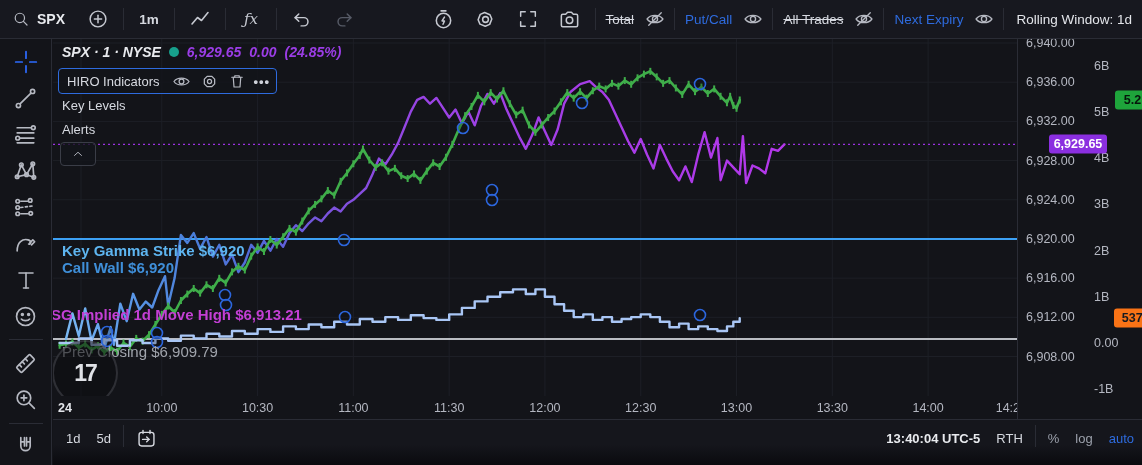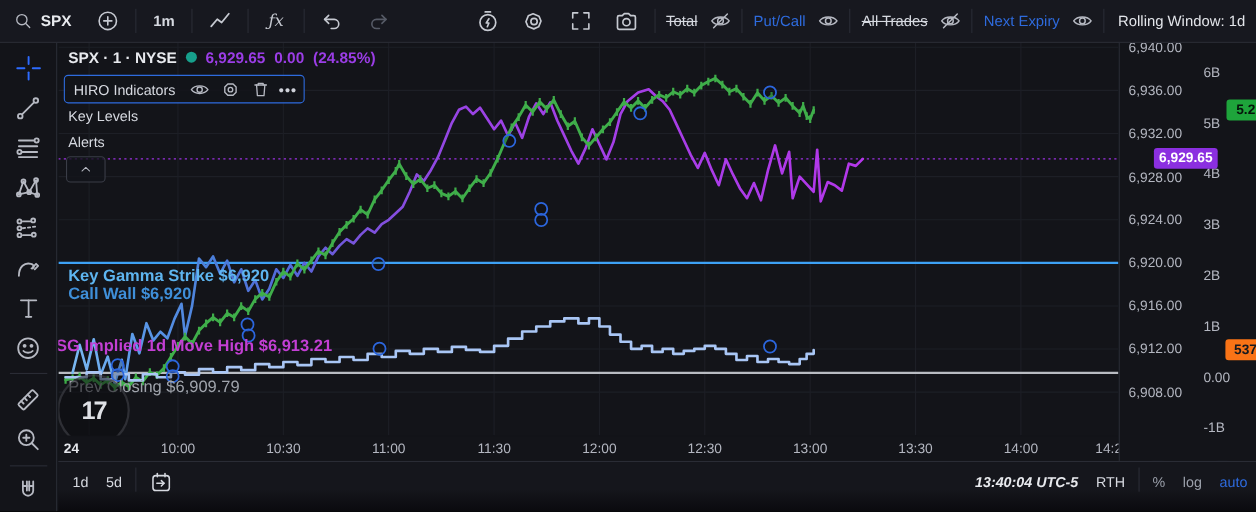--- a/index.html
+++ b/index.html
@@ -28,21 +28,21 @@
   .sidebar{position:absolute;left:0;top:38px;width:52px;height:427px;background:#131419;
            border-right:1px solid #2a2c35;display:flex;flex-direction:column;align-items:center;
            padding-top:6px;box-sizing:border-box;z-index:25;}
   .tool{width:38px;height:38px;display:flex;align-items:center;justify-content:center;border-radius:5px;cursor:pointer;color:#b6b9c2;}
   .tool.active{color:#2d6bff;}
   .sdiv{width:34px;height:1px;background:#2a2c35;margin:5px 0;}
   
   .pane{position:absolute;left:53px;top:38px;width:964px;height:358px;overflow:hidden;background:#131419;}
   .overlay{position:absolute;left:0;top:0;width:964px;height:358px;pointer-events:none;}
   .ov{position:absolute;white-space:nowrap;}
-  .leg1{font-size:14px;font-weight:bold;color:#e8eaee;display:flex;align-items:center;gap:8px;pointer-events:auto;}
+  .leg1{font-size:14px;font-weight:bold;color:#e8eaee;display:flex;align-items:center;gap:8px;pointer-events:auto;font-style:italic;}
   .leg-dot{width:10px;height:10px;border-radius:50%;background:#17a08c;display:inline-block;}
   .leg-price{color:#9b3de6;font-weight:bold;}
   .hiro-box{display:flex;align-items:center;gap:4px;border:1px solid #2e6bde;border-radius:4px;
             background:rgba(19,20,26,.85);padding:2px 6px 2px 8px;font-size:13px;color:#d6d9e0;pointer-events:auto;}
   .hiro-ic{width:24px;height:20px;cursor:pointer;}
   .leg-item{font-size:13px;color:#d6d9e0;pointer-events:auto;cursor:pointer;}
   .collapse{width:34px;height:22px;border:1px solid #3a3d47;border-radius:4px;background:rgba(19,20,26,.8);
             display:flex;align-items:center;justify-content:center;color:#b6b9c2;pointer-events:auto;cursor:pointer;}
   .lvl{font-size:15px;font-weight:bold;}
   .wm{border:2px solid rgba(125,128,140,.28);border-radius:50%;background:rgba(12,13,16,.55);
@@ -61,21 +61,21 @@
   .ttick{position:absolute;top:50%;transform:translate(-50%,-50%);font-size:12.5px;color:#b4b7c1;}
   .tday{font-weight:bold;color:#e3e5ea;}
   
   .bottombar{position:absolute;left:53px;top:419px;width:1089px;height:46px;
              background:linear-gradient(#15161c 55%,#0a0a0e);border-top:1px solid #2a2c35;
              display:flex;align-items:flex-start;font-size:13px;z-index:22;box-sizing:border-box;padding-top:5px;}
   .bb-item{height:26px;display:inline-flex;align-items:center;padding:0 8px;cursor:pointer;color:#d6d9e0;}
   .bb-right{margin-left:auto;display:flex;align-items:flex-start;}
   .bb-dim{color:#9ba0ab;}
   .bb-blue{color:#2e6bde;}
-  .bb-clock{font-weight:bold;color:#e8eaee;font-style:italic;}
+  .bb-clock{font-weight:bold;color:#e8eaee;}
 </style>
 </head>
 <body>
 
 <div class="app">
 
   <div class="topbar">
     <div class="tb-sym">
       <span class="ic">
           <svg width="18" height="18" viewBox="0 0 24 24">

